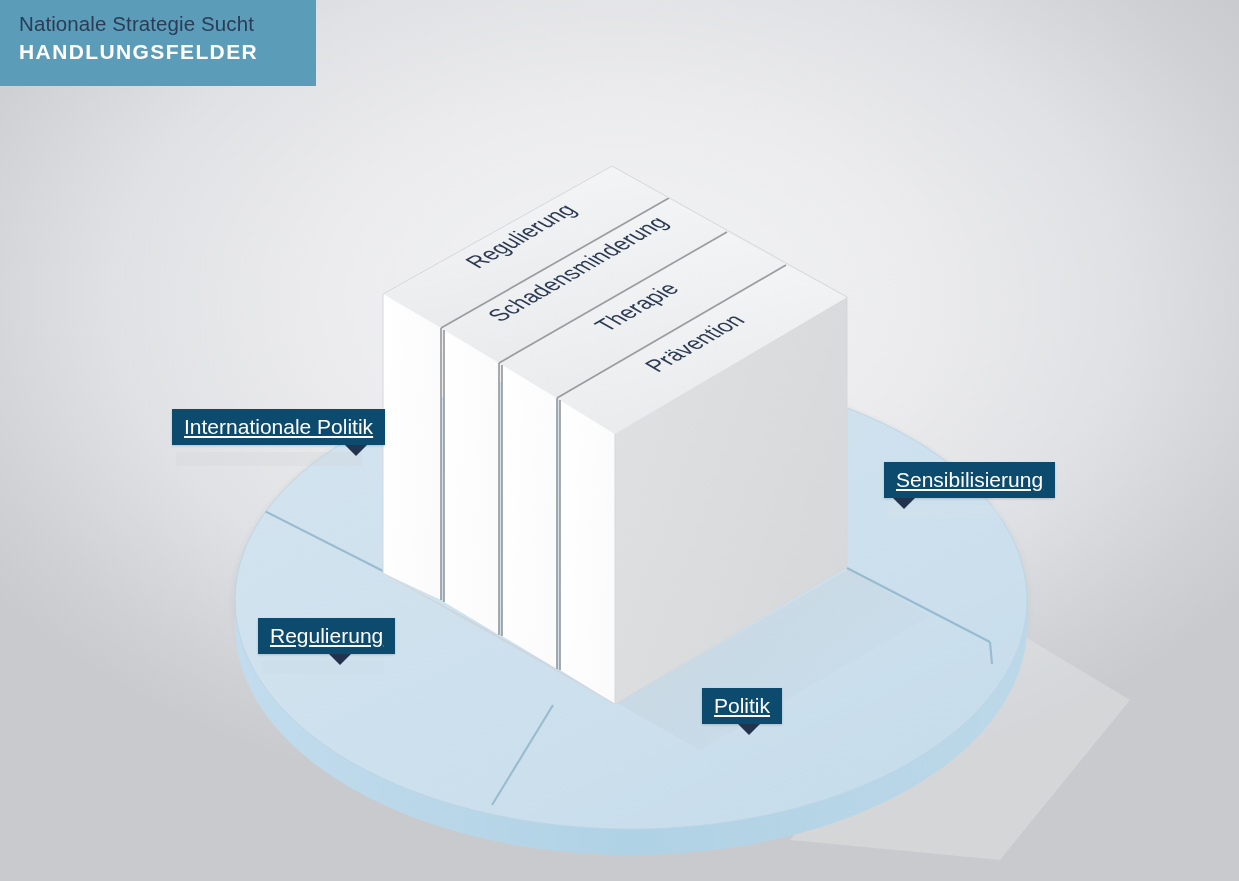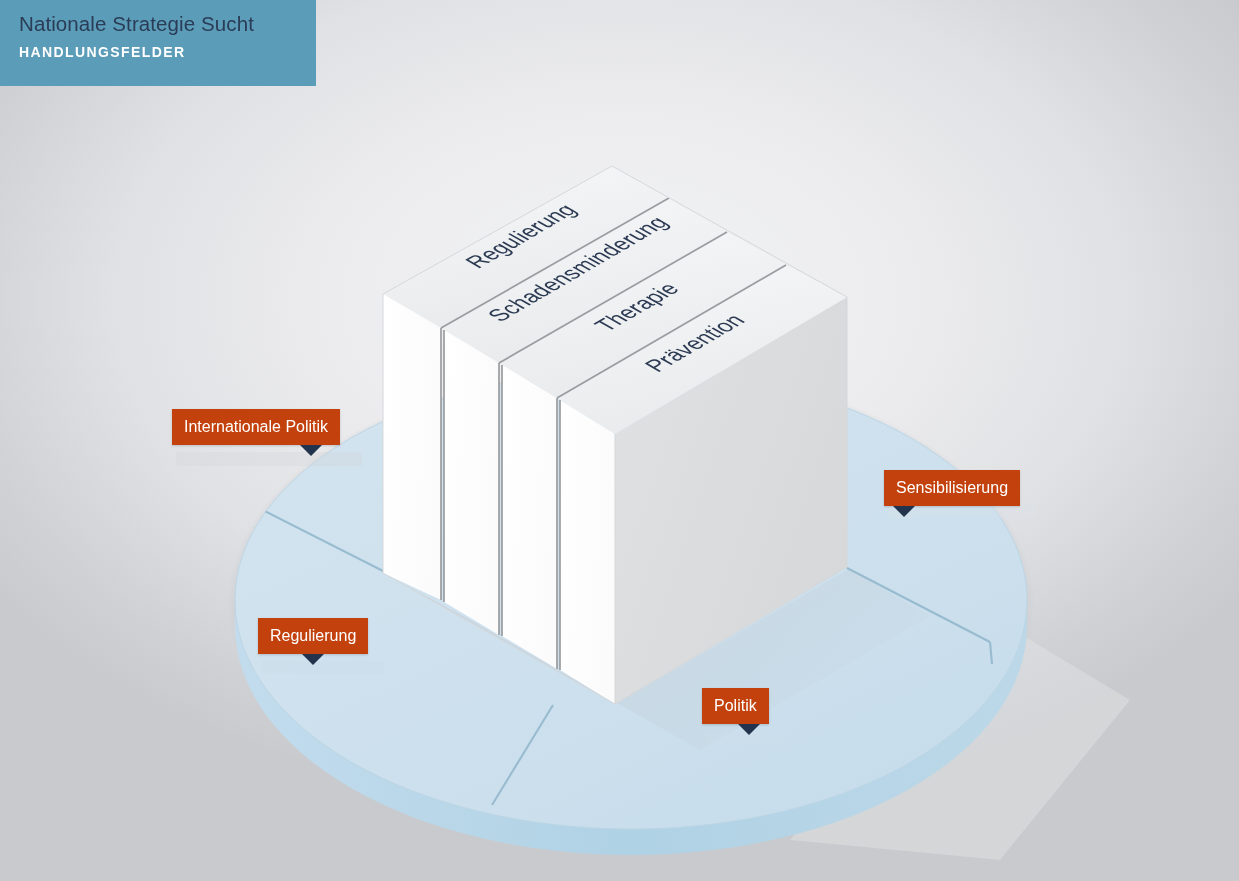--- a/index.html
+++ b/index.html
@@ -21,52 +21,53 @@
   .header-band{
     position:absolute;left:0;top:0;width:316px;height:86px;
     background:#5b9cb8;
     padding:11px 2px 0 19px;box-sizing:border-box;
   }
   .header-line1{
     color:#2a3c56;font-size:20.5px;letter-spacing:.1px;line-height:26px;
     font-weight:400;white-space:nowrap;
   }
   .header-line2{
-    color:#ffffff;font-size:14px;letter-spacing:1.4px;line-height:30px;
+    color:#ffffff;font-size:21px;letter-spacing:1.4px;line-height:30px;
     font-weight:700;white-space:nowrap;
   }
 
   
   svg#scene{position:absolute;left:0;top:0;width:1239px;height:881px;}
   .topface-text{
     fill:#2b3a52;font-family:"Liberation Sans","DejaVu Sans",sans-serif;
     font-size:21px;font-weight:400;letter-spacing:.2px;
   }
 
   
   .callout{
     position:absolute;
-    background:#c2410c;
+    background:#0c4a6e;
     color:#ffffff;
-    font-size:16px;
+    font-size:21px;
     line-height:17px;
     padding:9px 12px 10px 12px;
     white-space:nowrap;
     box-shadow:0 1px 2px rgba(60,70,85,.22);
+    text-decoration:underline;
   }
   .callout .txt{display:block;}
   .callout .tip{
     position:absolute;bottom:-11px;width:0;height:0;
     border-left:11px solid transparent;
     border-right:11px solid transparent;
     border-top:11px solid #22334d;
   }
   #callout-internationale-politik{left:172px;top:409px;}
   #callout-internationale-politik .tip{right:18px;}
-  #callout-sensibilisierung{left:884px;top:462px;margin-top:8px;}
+  #callout-sensibilisierung{left:884px;top:462px;}
   #callout-sensibilisierung .tip{left:9px;}
   #callout-koordination{left:258px;top:618px;}
   #callout-koordination .tip{right:44px;}
   #callout-wissen{left:702px;top:688px;}
   #callout-wissen .tip{left:36px;}
 </style>
 </head>
 <body>
 
 <div id="stage">

